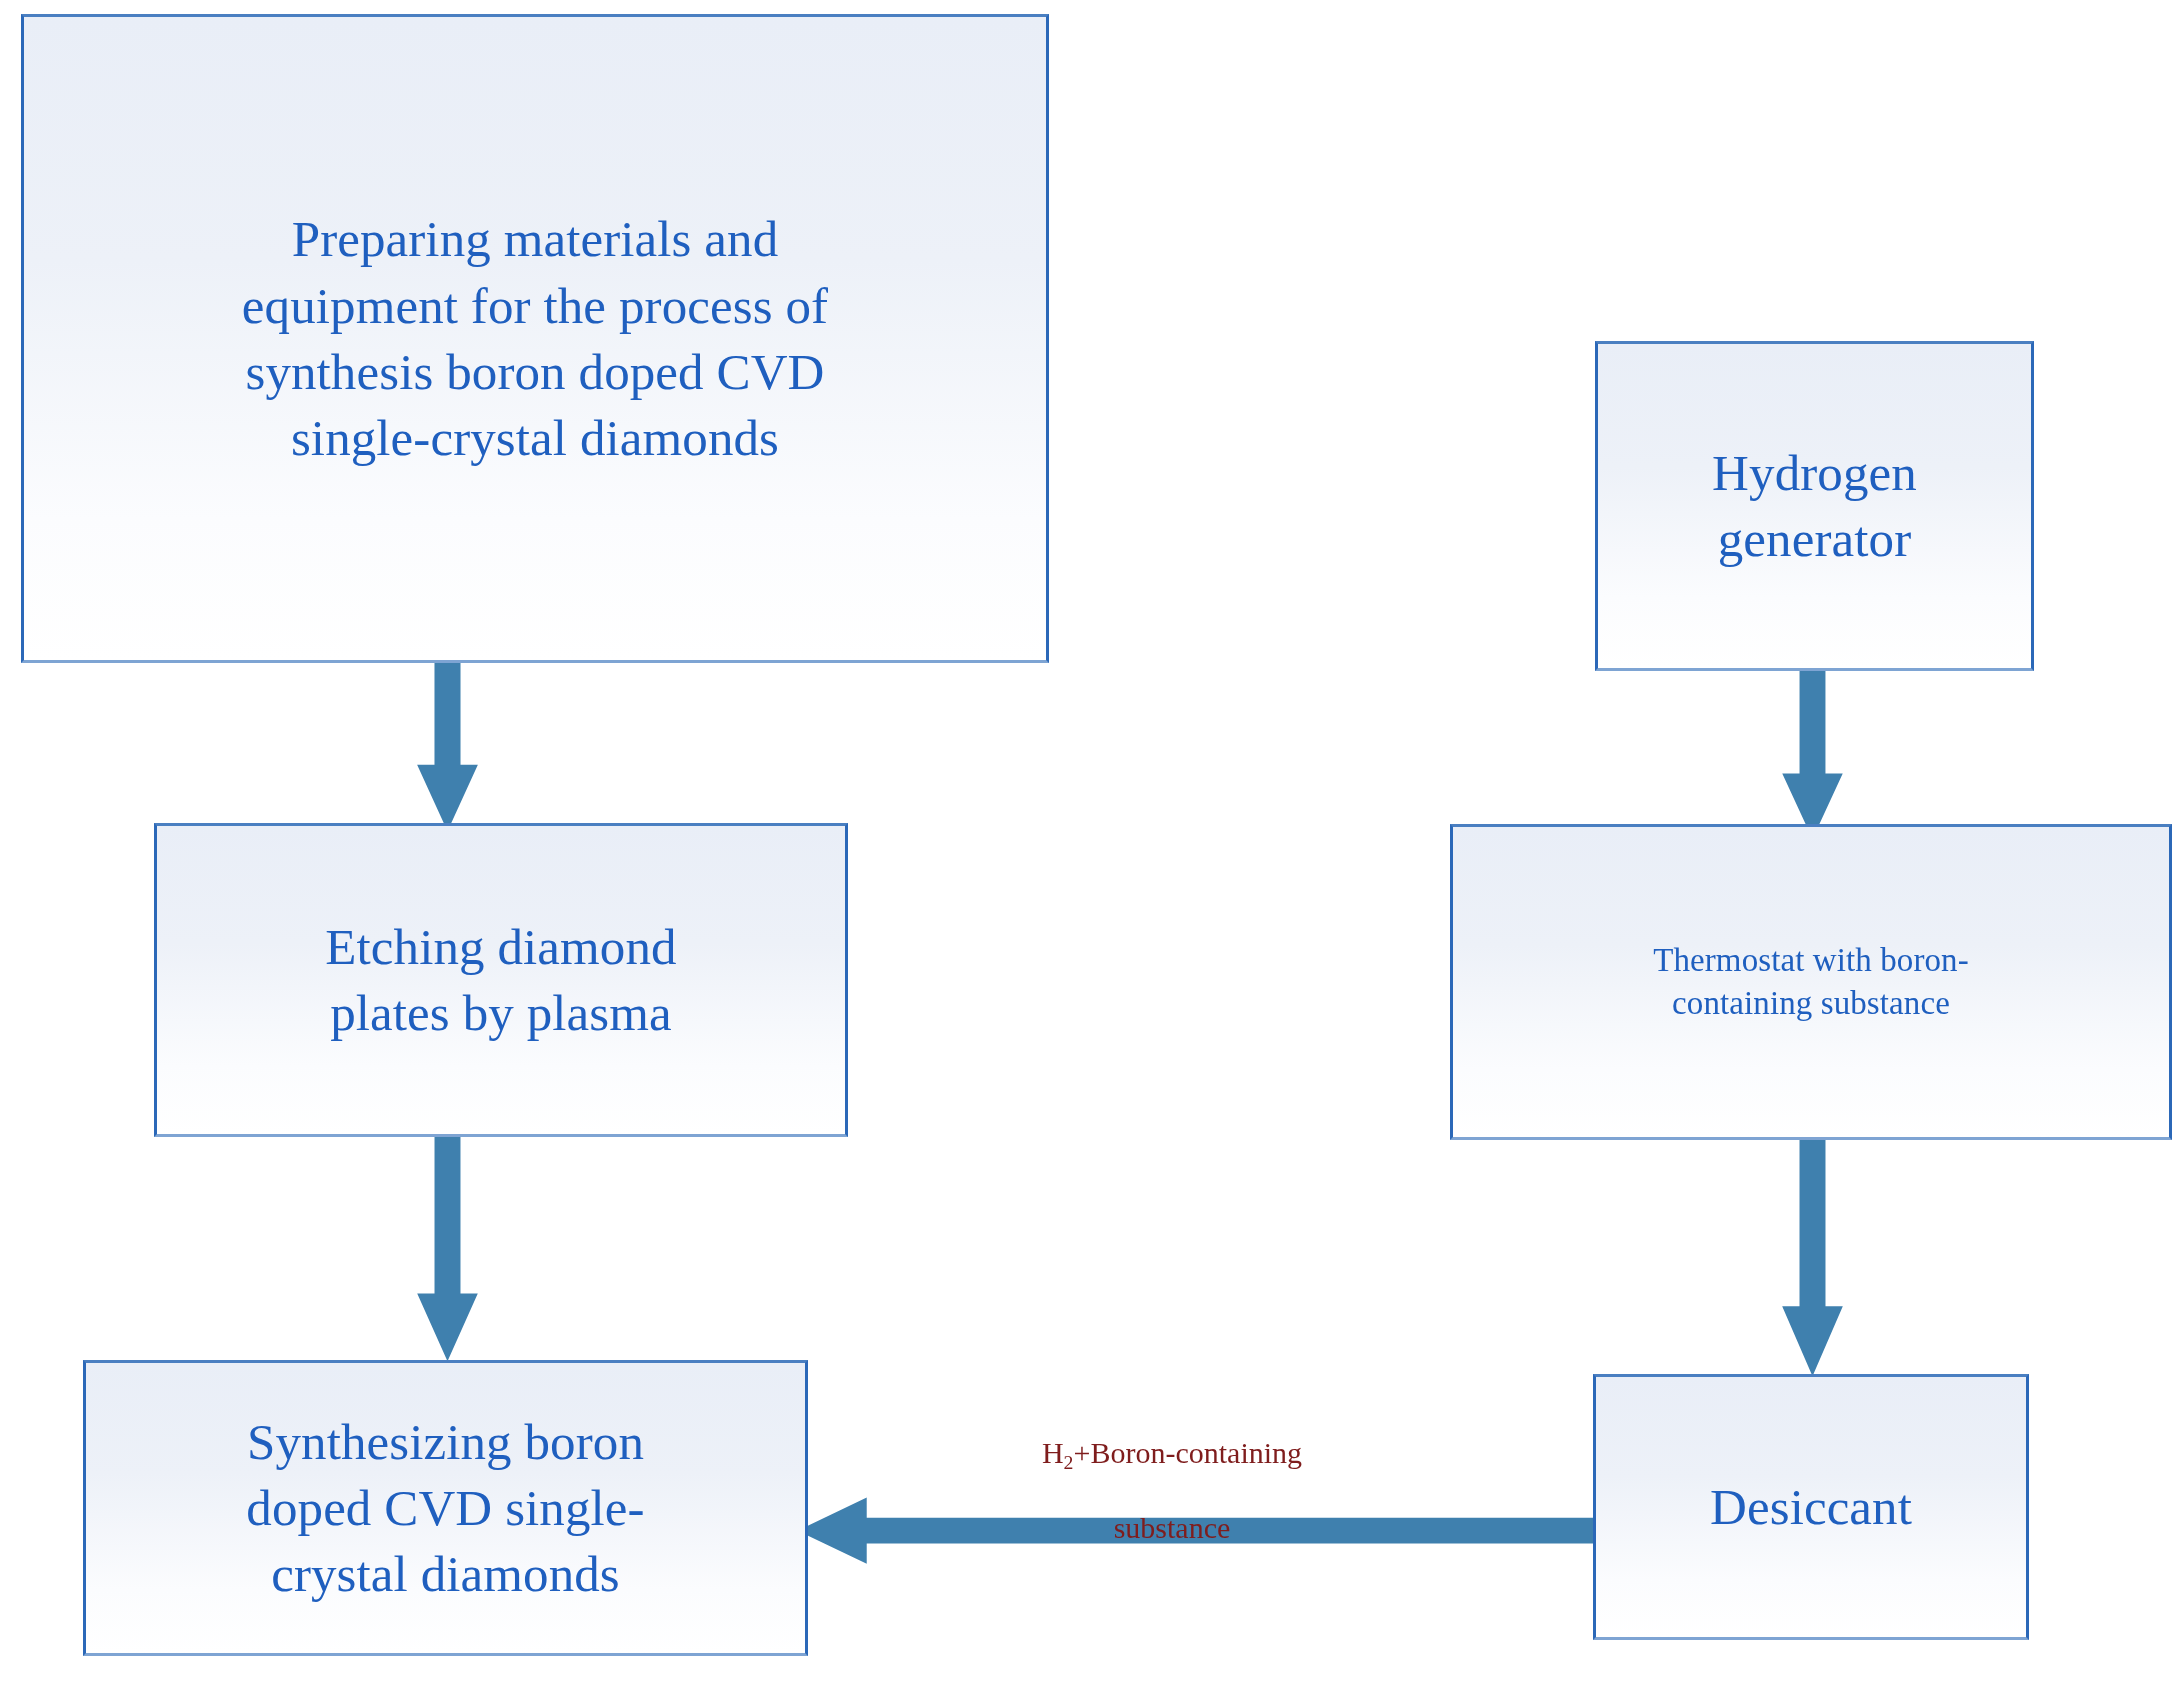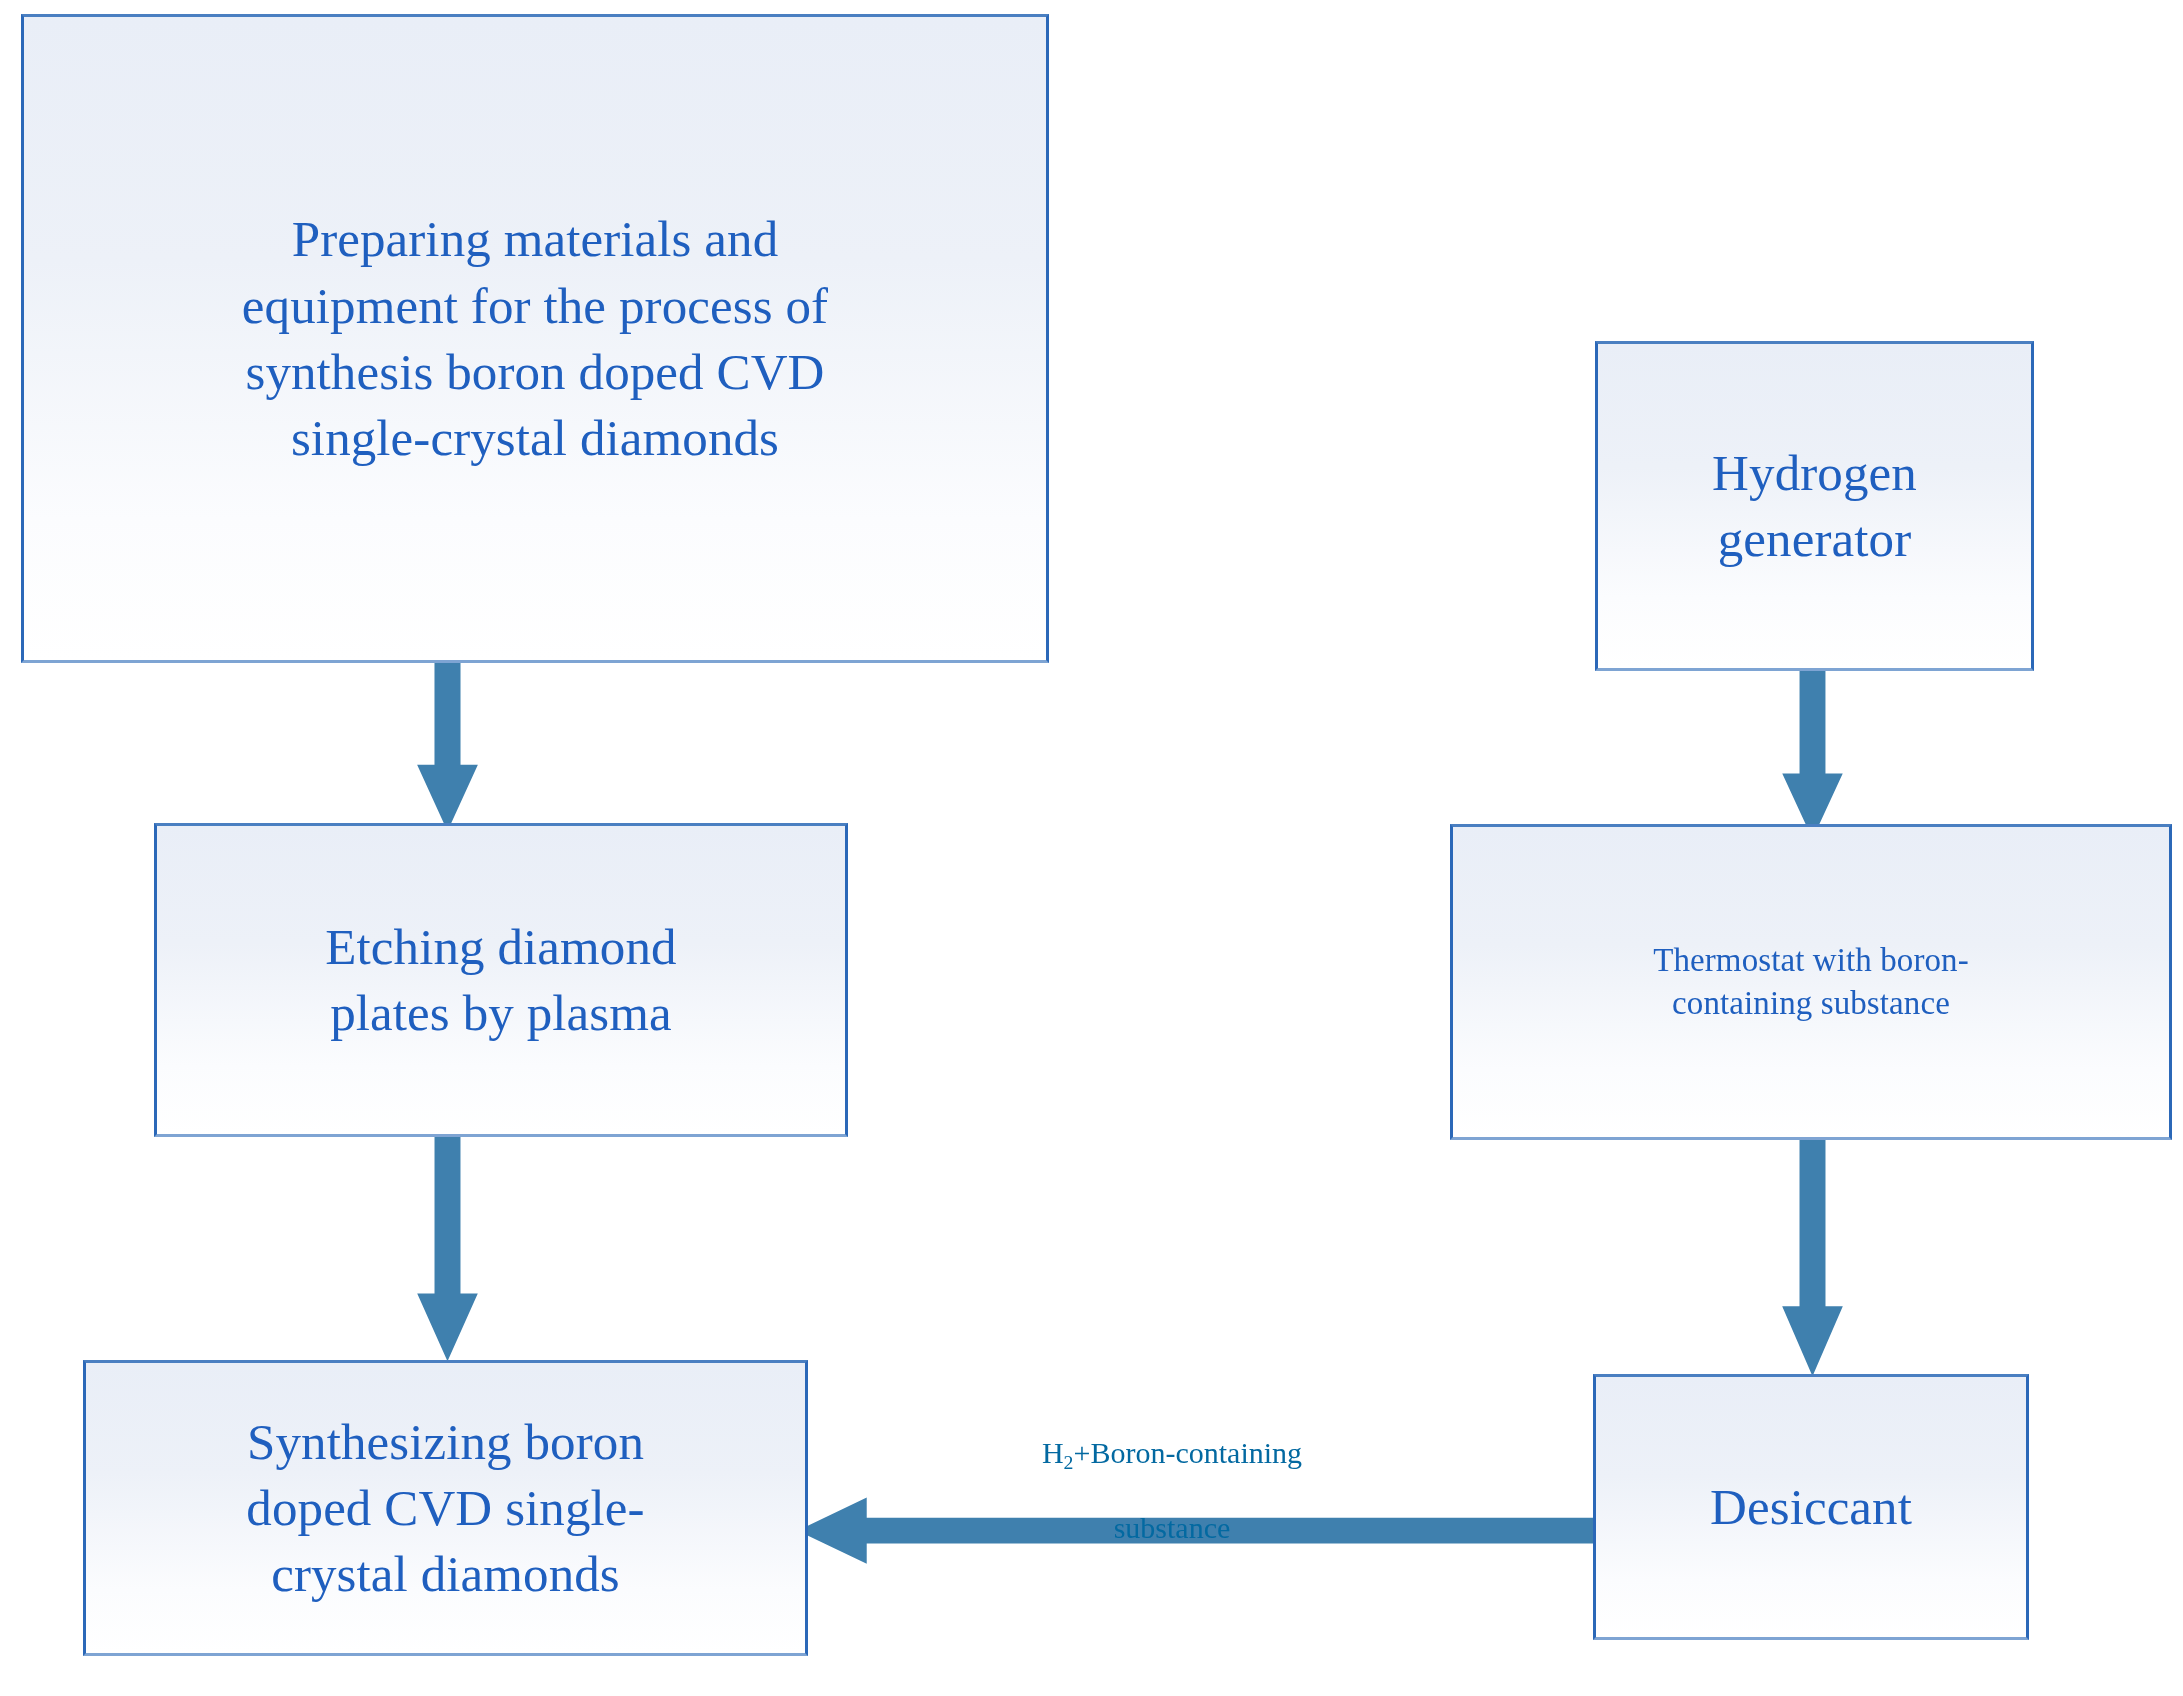--- a/index.html
+++ b/index.html
@@ -64,21 +64,21 @@
   
   .arrow {
     position: absolute;
     z-index: 2;
   }
   .arrow svg { display: block; overflow: visible; }
 
   
   .edge-label {
     position: absolute;
-    color: #0369a1;
+    color: #7f1d1d;
     font-size: 30px;
     line-height: 1.22;
     text-align: center;
     z-index: 4;
     white-space: pre-line;
   }
   .edge-label sub {
     font-size: 0.66em;
     vertical-align: -0.28em;
   }

